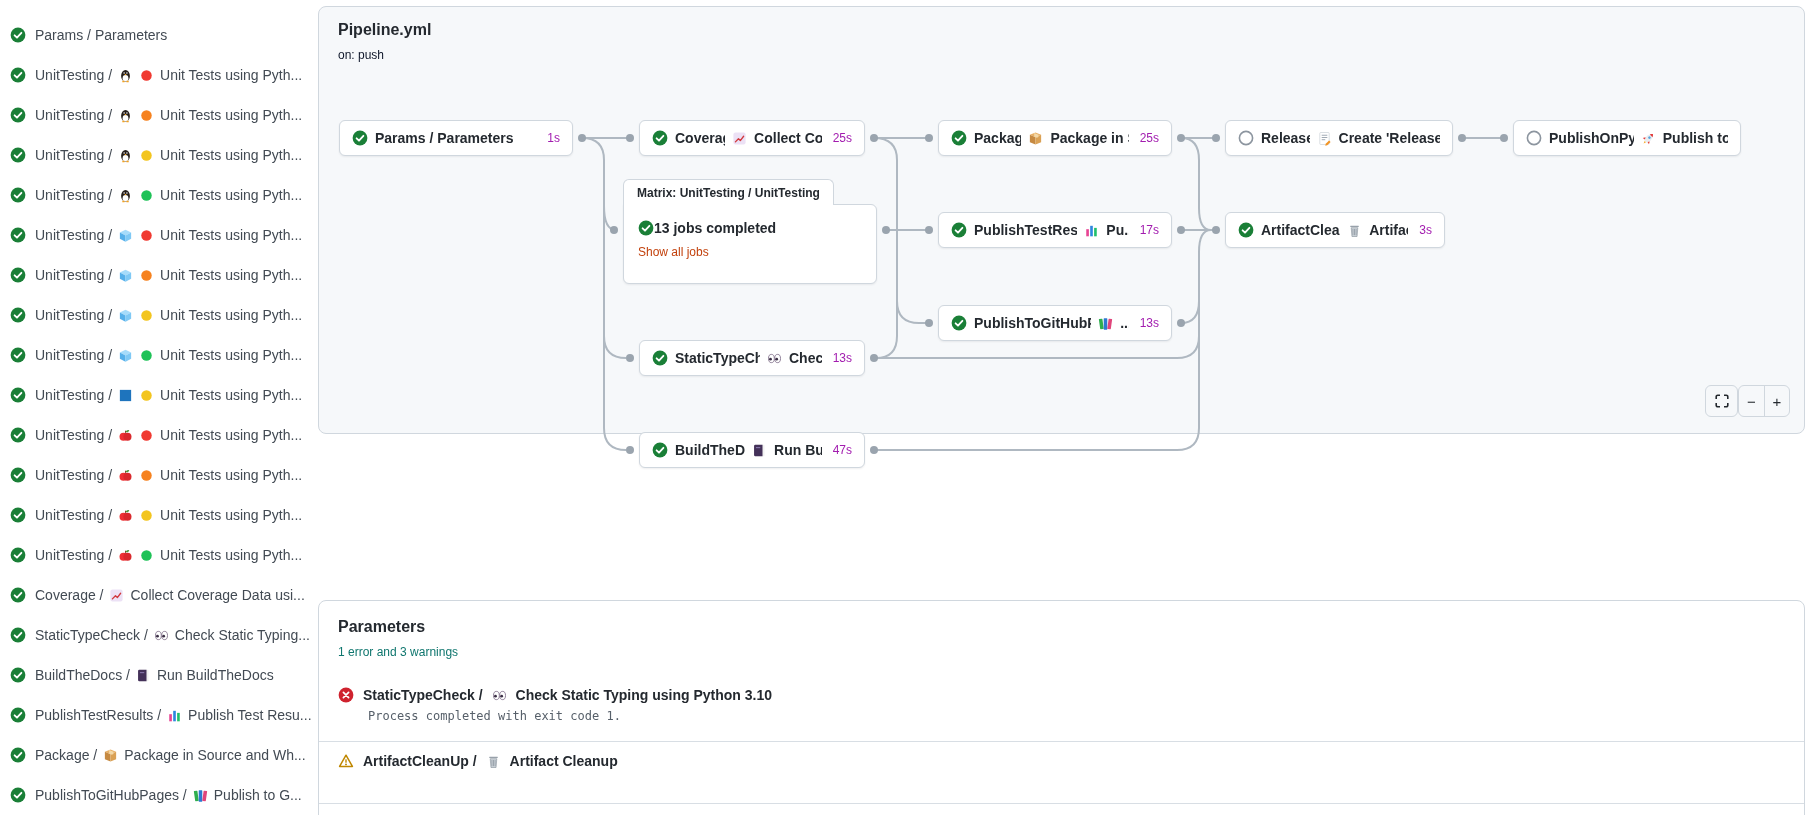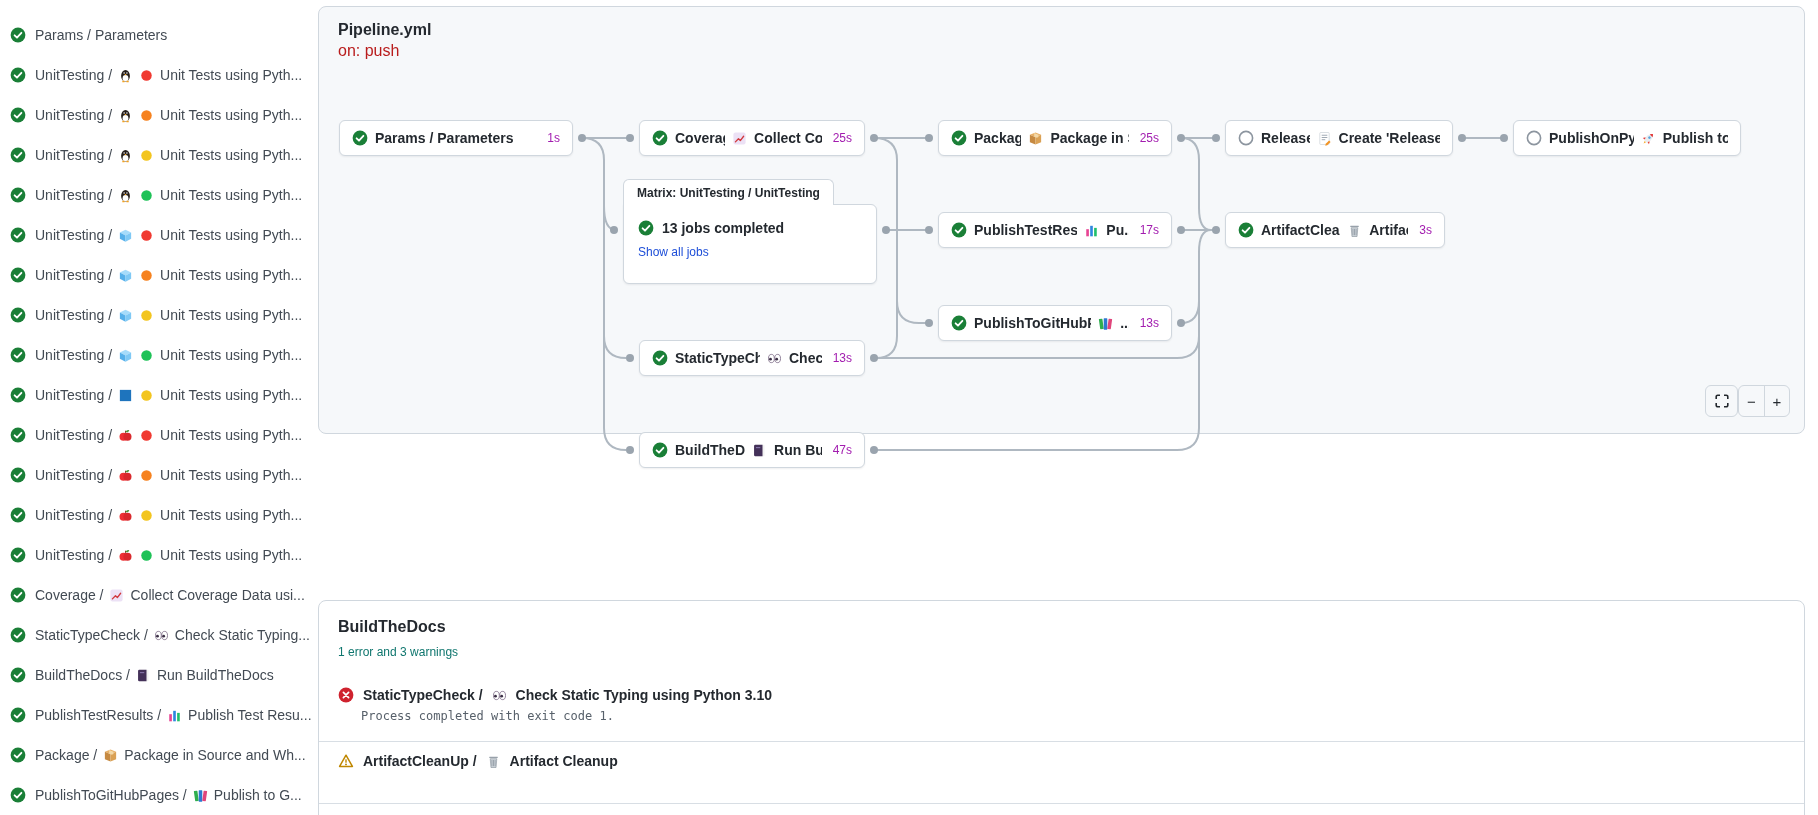--- a/index.html
+++ b/index.html
@@ -19,21 +19,21 @@
     white-space:nowrap; overflow:hidden; cursor:pointer;
   }
   .side-item .txt { display:inline-flex; align-items:center; gap:6px; white-space:nowrap; }
 
   
   .panel { position:absolute; border:1px solid #d0d7de; border-radius:8px; background:#fff; }
   #graph-panel { left:318px; top:6px; width:1487px; height:428px; background:#f6f8fa; }
   #annotations-panel { left:318px; top:600px; width:1487px; height:240px; background:#fff; }
 
   #graph-title { position:absolute; left:19px; top:14px; font-size:16px; font-weight:700; }
-  #graph-trigger { position:absolute; left:19px; top:35px; font-size:16px; color:#b91c1c; }
+  #graph-trigger { position:absolute; left:19px; top:41px; font-size:12px; color:#0f172a; }
 
   #edges { position:absolute; left:0; top:0; }
 
   .node {
     position:absolute; height:36px; background:#fff;
     border:1px solid #d0d7de; border-radius:6px;
     display:flex; align-items:center; gap:7px; padding:0 12px;
     font-size:14px; font-weight:600; cursor:pointer;
     box-shadow:0 1px 2px rgba(31,35,40,.07);
   }
@@ -44,43 +44,43 @@
     position:absolute; left:304px; top:172px; height:26px;
     background:#fff; border:1px solid #d0d7de; border-bottom:none;
     border-radius:6px 6px 0 0; padding:0 13px; display:flex; align-items:center;
     font-size:12px; font-weight:700; z-index:2;
   }
   #matrix-box {
     position:absolute; left:304px; top:197px; width:254px; height:80px;
     background:#fff; border:1px solid #d0d7de; border-radius:0 6px 6px 6px;
     box-shadow:0 1px 2px rgba(31,35,40,.07); padding:15px 14px 0 14px;
   }
-  #matrix-box .mrow { display:flex; align-items:center; gap:8px; font-size:14px; font-weight:600; }
-  #matrix-link { margin-top:9px; font-size:12px; color:#1d4ed8; cursor:pointer; width:max-content; }
+  #matrix-box .mrow { display:flex; align-items:center; font-size:14px; font-weight:600; }
+  #matrix-link { margin-top:9px; font-size:12px; color:#c2410c; cursor:pointer; width:max-content; }
 
   .ctrl {
     position:absolute; bottom:16px; height:32px; background:#f6f8fa;
     border:1px solid #d0d7de; border-radius:6px; display:flex;
     align-items:center; justify-content:center; cursor:pointer; color:#24292f;
   }
   #fs-btn { right:66px; width:33px; }
   #zoom-group { right:14px; width:52px; padding:0; cursor:default; }
   #zoom-group .half {
     width:26px; height:100%; display:flex; align-items:center; justify-content:center;
     font-size:15px; color:#24292f; cursor:pointer; user-select:none;
   }
   #zoom-group .half + .half { border-left:1px solid #d0d7de; }
 
   
   #ann-heading { position:absolute; left:19px; top:17px; font-size:16px; font-weight:700; }
   #ann-summary { position:absolute; left:19px; top:44px; font-size:12px; color:#0f766e; }
   .ann-row { position:absolute; left:19px; right:19px; }
   .ann-title { display:flex; align-items:center; gap:9px; font-size:14px; font-weight:700; cursor:pointer; width:max-content; }
   .ann-msg {
-    margin:6px 0 0 23px; font-family:"DejaVu Sans Mono","Liberation Mono",monospace;
+    margin:6px 0 0 30px; font-family:"DejaVu Sans Mono","Liberation Mono",monospace;
     font-size:12px; color:#57606a;
   }
   .ann-divider { position:absolute; left:0; right:0; height:1px; background:#d8dee4; }
 </style>
 </head>
 <body>
 
 <div id="sidebar">
     <div class="side-item">
       <svg class="icon" width="16" height="16" viewBox="0 0 16 16">
@@ -643,21 +643,21 @@
         </svg>
       </span>
   </div>
   <div id="zoom-group" class="ctrl">
     <div class="half">−</div>
     <div class="half">+</div>
   </div>
 </div>
 
 <div id="annotations-panel" class="panel">
-  <div id="ann-heading">BuildTheDocs</div>
+  <div id="ann-heading">Parameters</div>
   <div id="ann-summary">1 error and 3 warnings</div>
   <div id="ann-rows">
       <div class="ann-row" style="top: 86px;">
         <div class="ann-title">
           <svg class="icon" width="16" height="16" viewBox="0 0 16 16">
             <circle cx="8" cy="8" r="7.4" fill="#cf222e"></circle>
             <path d="M5.4 5.4l5.2 5.2M10.6 5.4l-5.2 5.2" stroke="#fff" stroke-width="1.7" stroke-linecap="round"></path>
           </svg>
           <span>StaticTypeCheck /</span>
           <svg class="icon" width="15" height="15" viewBox="0 0 16 16">

